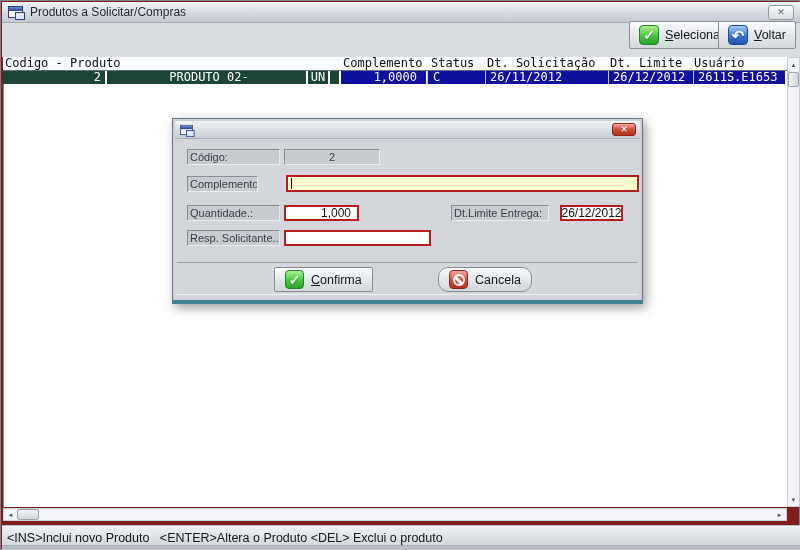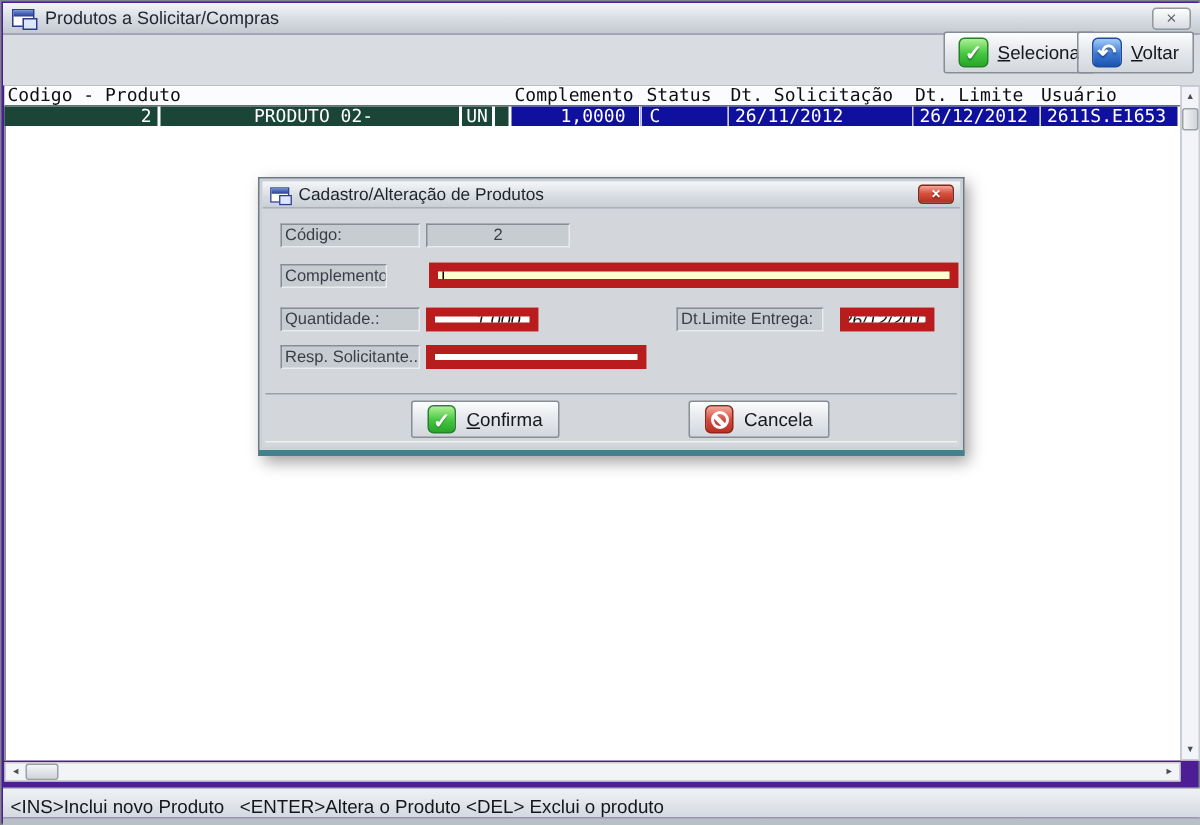--- a/index.html
+++ b/index.html
@@ -1,20 +1,20 @@
 <!DOCTYPE html>
 <html><head>
 <meta charset="utf-8">
 <style>
   * { margin:0; padding:0; box-sizing:border-box; }
   html,body { width:800px; height:550px; }
   body { font-family:"Liberation Sans", sans-serif; background:#d9dce1; position:relative; overflow:hidden; }
 
   .app { position:absolute; left:0; top:0; width:800px; height:550px;
-         background:#4c1d95; border:1px solid #7d838b; }
+         background:#7f1d1d; border:1px solid #7d838b; }
 
   
   .titlebar { position:absolute; left:1px; top:1px; width:798px; height:21px;
     background:linear-gradient(#f3f6f9,#d6dbe1 55%,#c4cad2);
     border-bottom:1px solid #a2a8b0; display:flex; align-items:center; padding:0 6px; }
   .form-icon { width:15px; height:12px; background:#fff; border:1px solid #2a3c8c; position:relative; flex:0 0 auto; }
   .form-icon::before { content:""; position:absolute; left:0; right:0; top:0; height:4px;
     background:linear-gradient(#6b8ae8,#2a3c8c); }
   .form-icon::after { content:""; position:absolute; right:-3px; bottom:-3px; width:8px; height:6px;
     background:#dfe6ff; border:1px solid #2a3c8c; }
@@ -92,33 +92,33 @@
   .dlg-titlebar .form-icon { transform:scale(.85); }
   .dlg-title { font-size:11.5px; color:#1c222b; margin-left:5px; }
   .dlg-close { margin-left:auto; width:24px; height:13px;
     background:linear-gradient(#f2a79b,#d6503e 45%,#b4301f); border:1px solid #8c2318;
     border-radius:3px; color:#fff; font-size:8px; font-weight:bold;
     display:flex; align-items:center; justify-content:center; text-shadow:0 1px 1px rgba(0,0,0,.4); }
 
   .fld-label { position:absolute; height:16px; background:#c7ccd1; border:1px solid;
     border-color:#878d94 #e9ecef #e9ecef #878d94; font-size:11px; color:#383e45;
     display:flex; align-items:center; padding-left:2px; overflow:hidden; white-space:nowrap; }
-  .fld-edit { position:absolute; height:16px; background:#fff; border:6px solid #b91c1c;
-    font-size:12px; color:#111; display:flex; align-items:center; padding:0 3px; overflow:hidden;font-style:italic; }
+  .fld-edit { position:absolute; height:16px; background:#fff; border:2px solid #b91c1c;
+    font-size:12px; color:#111; display:flex; align-items:center; padding:0 3px; overflow:hidden; }
   .fld-edit.yellow { background:#ffffd2; height:17px; }
   .caret { width:1px; height:11px; background:#000; }
 
   .dlg-panel { position:absolute; left:4px; top:143px; width:461px; height:33px;
     border-top:1px solid #9aa0a6; border-bottom:1px solid #eef0f2; background:#d3d7db; }
   .dlg-btn { position:absolute; top:4px; height:25px; display:flex; align-items:center; gap:7px;
     padding:0 10px; background:linear-gradient(#fcfdfe,#e4e7eb 50%,#d3d7dc);
     border:1px solid #878e96; border-radius:2px; font-size:12.5px; color:#15181c; }
   .dlg-btn .icon-sq { width:19px; height:19px; }
   .btn-confirma { left:97px; }
-  .btn-cancela { left:282px; }
+  .btn-cancela { left:261px;border-radius:10px; }
 </style>
 </head>
 <body>
 
 <div class="app">
 
   <div class="titlebar">
     <span class="form-icon"></span>
     <span class="title-text">Produtos a Solicitar/Compras</span>
     <span class="win-close">
@@ -177,21 +177,20 @@
   </div>
 
   <div class="statusbar">
     <span>&lt;INS&gt;Inclui novo Produto   &lt;ENTER&gt;Altera o Produto &lt;DEL&gt; Exclui o produto</span>
   </div>
   <div class="bottom-strip"></div>
 
   <div class="dialog">
     <div class="dlg-titlebar">
       <span class="form-icon"></span>
-      <span class="dlg-title">Cadastro/Alteração de Produtos</span>
       <span class="dlg-close">
         <span>✕</span>
       </span>
     </div>
 
     <div class="fld-label" style="left:14px;top:30px;width:93px">Código:</div>
     <div class="fld-label" style="left:111px;top:30px;width:96px;justify-content:center;padding-left:0">2</div>
 
     <div class="fld-label" style="left:14px;top:57px;width:71px">Complemento:</div>
     <div class="fld-edit yellow" style="left:113px;top:56px;width:353px">

